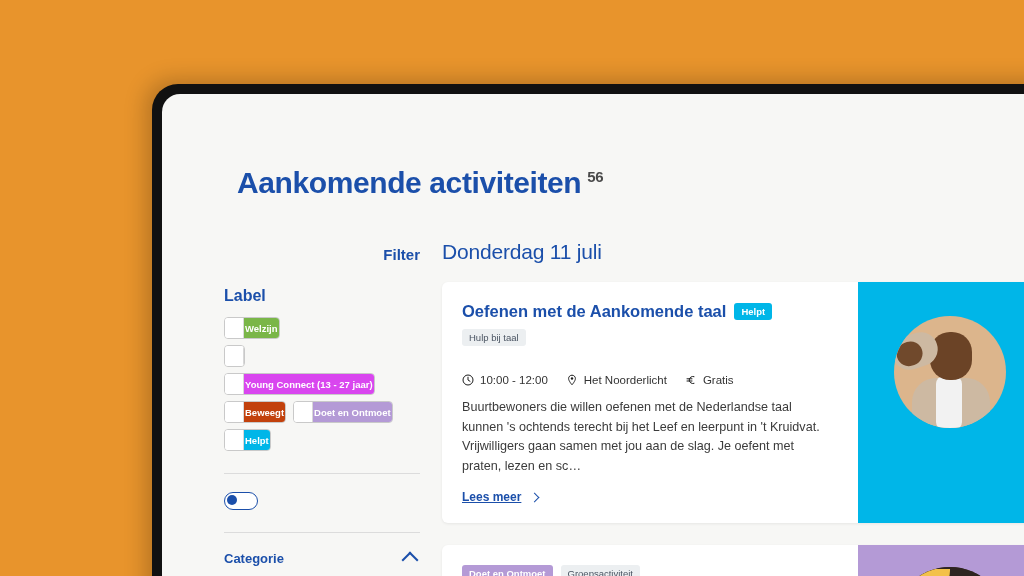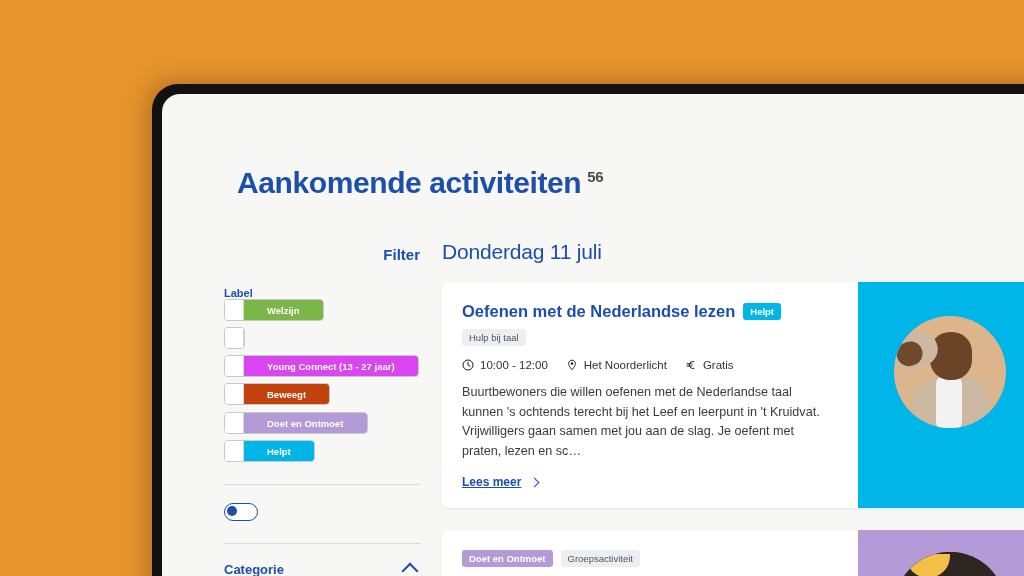--- a/index.html
+++ b/index.html
@@ -71,24 +71,24 @@
     width: 196px;
   }
   .filter-heading {
     font-size: 15px;
     font-weight: bold;
     color: #1b4faa;
     margin-bottom: 24px;
     text-align: right;
   }
   .filter-sub {
-    font-size: 11px;
-    font-weight: bold;
-    color: #1b4faa;
-    margin-bottom: 0;
+    font-size: 16px;
+    font-weight: bold;
+    color: #1b4faa;
+    margin-bottom: 12px;
   }
 
   .label-rows { display: flex; flex-direction: column; gap: 6px; }
   .label-row { display: flex; flex-wrap: wrap; gap: 7px; }
 
   .label-chip {
     display: inline-flex;
     align-items: stretch;
     border-radius: 4px;
     overflow: hidden;
@@ -97,21 +97,21 @@
     height: 20px;
   }
   .label-chip .box {
     width: 18px;
     background: #fff;
     border-right: 1px solid #d8d8d8;
   }
   .label-chip .txt {
     display: flex;
     align-items: center;
-    padding: 0 23px;
+    padding: 0 1px;
     font-size: 9.5px;
     font-weight: bold;
     color: #fff;
     white-space: nowrap;
   }
 
   .divider {
     height: 1px;
     background: #dcdcdc;
     margin: 22px 0 18px 0;
@@ -206,21 +206,21 @@
   }
   .tag.plain {
     background: #eceff1;
     color: #4b5563;
     font-weight: normal;
   }
   .meta-row {
     display: flex;
     align-items: center;
     gap: 18px;
-    margin-top: 13px;
+    margin-top: 28px;
     font-size: 11.5px;
     color: #333;
   }
   .meta {
     display: flex;
     align-items: center;
     gap: 6px;
     white-space: nowrap;
   }
   .ic {
@@ -369,21 +369,21 @@
         </div>
 
       </div>
 
       <div class="results">
         <div class="day-heading">Donderdag 11 juli</div>
 
         <div class="card">
           <div class="card-body">
             <div class="card-title-row">
-              <span class="card-title">Oefenen met de Nederlandse lezen</span>
+              <span class="card-title">Oefenen met de Aankomende taal</span>
               <span class="tag" style="background:#00b6e8">Helpt</span>
               <span class="tag plain">Hulp bij taal</span>
             </div>
             <div class="meta-row">
               <span class="meta">
                 <span class="ic">
                   <svg width="12" height="12" viewBox="0 0 12 12">
                       <circle cx="6" cy="6" r="5" fill="none" stroke="#1b1b1b" stroke-width="1"></circle>
                       <path d="M6 3.2V6l2 1.3" stroke="#1b1b1b" stroke-width="1" fill="none" stroke-linecap="round"></path>
                     </svg>

